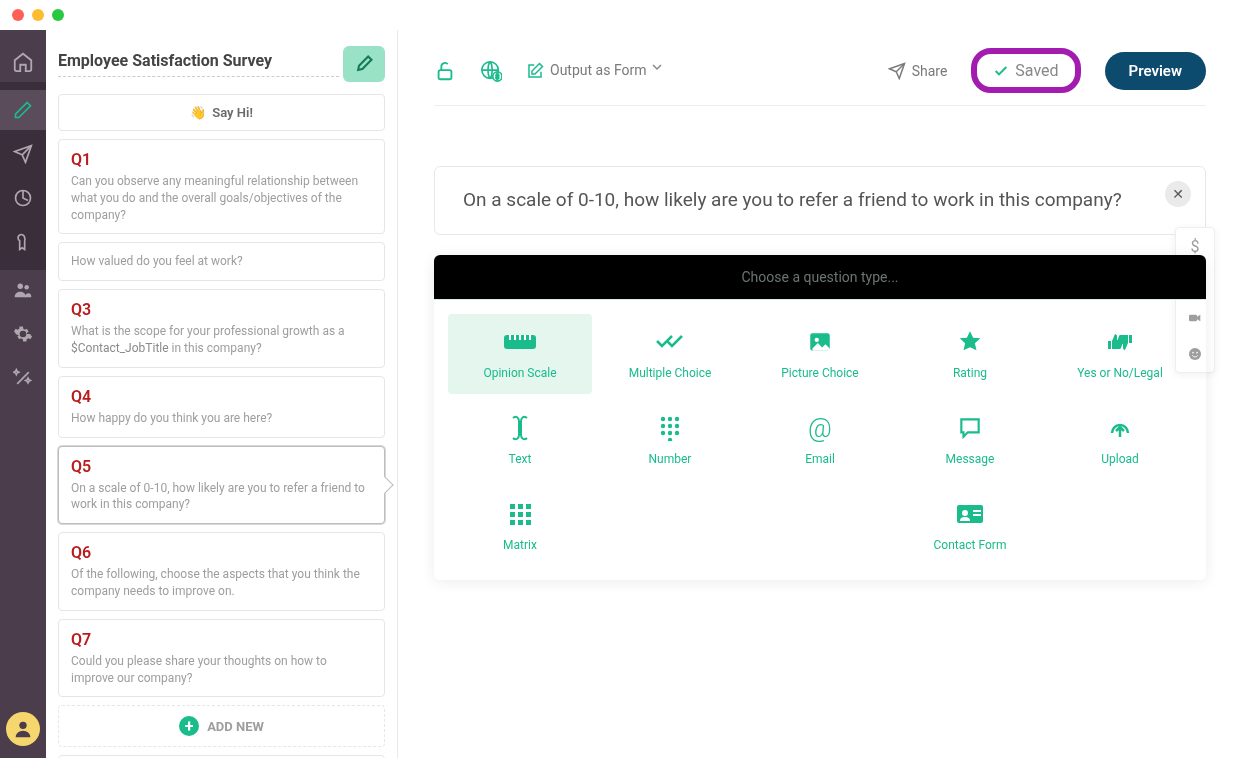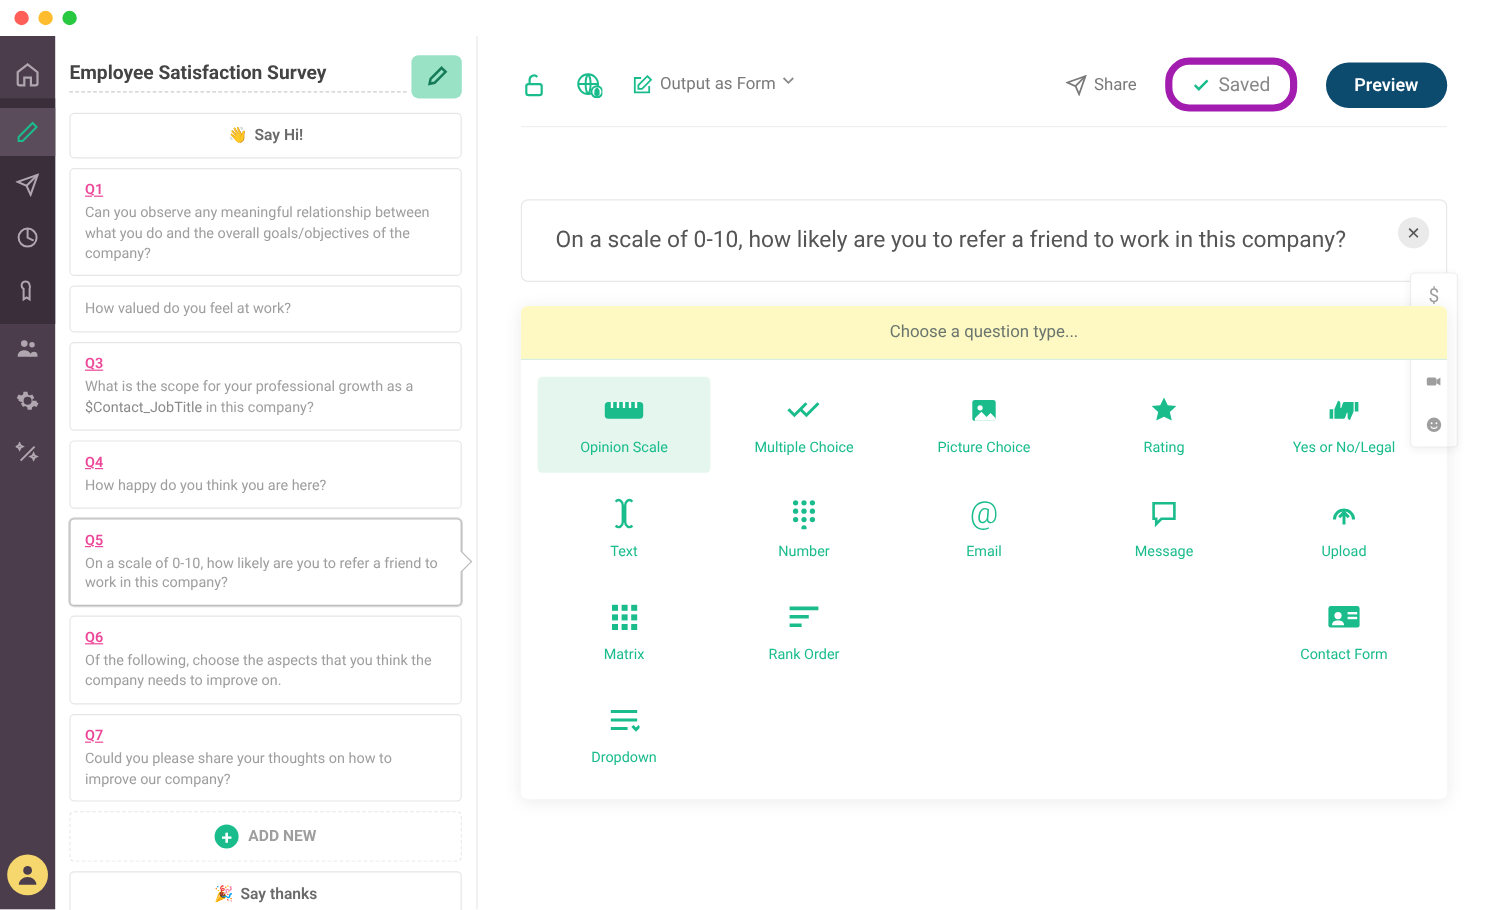--- a/index.html
+++ b/index.html
@@ -23,21 +23,21 @@
 .rail-spacer { flex: 1; }
 .rail-avatar { width: 34px; height: 34px; border-radius: 50%; background: #f5d76e; display: flex; align-items: center; justify-content: center; margin-bottom: 12px; }
 
 .left { width: 352px; border-right: 1px solid #e8e8e8; padding: 16px 12px 10px; display: flex; flex-direction: column; gap: 8px; overflow-y: auto; }
 .left-head { display: flex; align-items: center; justify-content: flex-end; gap: 4px; margin-bottom: 4px; }
 .survey-title { font-size: 16px; font-weight: 700; color: #444; border-bottom: 1px dashed #ccc; padding-bottom: 6px; flex: 1; }
 .brush-btn { width: 42px; height: 36px; background: #99e2c5; border-radius: 6px; display: flex; align-items: center; justify-content: center; color: #147a58; }
 
 .q-card, .msg-card, .add-card { border: 1px solid #e6e6e6; border-radius: 4px; padding: 10px 12px; background: #fff; cursor: pointer; }
 .msg-card { text-align: center; color: #6a6a6a; font-size: 13px; font-weight: 600; display: flex; align-items: center; justify-content: center; gap: 6px; }
-.q-label { font-size: 12px; color: #ec4899; font-weight: 600; margin-bottom: 4px; text-decoration: underline; }
+.q-label { font-size: 16px; color: #b91c1c; font-weight: 600; margin-bottom: 4px; }
 .q-text { font-size: 12px; color: #9e9e9e; line-height: 1.4; }
 .q-text b { color: #8a8a8a; font-weight: 400; }
 .q-card.selected { border-color: #bdbdbd; box-shadow: 0 0 0 1px #d8d8d8; position: relative; }
 .q-card.selected::after { content:''; position:absolute; right:-7px; top:50%; transform:translateY(-50%) rotate(45deg); width:12px; height:12px; background:#fff; border-right:1px solid #bdbdbd; border-top:1px solid #bdbdbd; }
 
 .add-card { border-style: dashed; text-align: center; color: #9e9e9e; font-size: 13px; font-weight: 700; display: flex; align-items: center; justify-content: center; gap: 8px; }
 .add-plus { width: 20px; height: 20px; border-radius: 50%; background: #1abc8c; color: #fff; display: flex; align-items: center; justify-content: center; font-size: 16px; font-weight: 700; }
 
 .main { flex: 1; padding: 18px 36px; position: relative; }
 .toolbar { display: flex; align-items: center; gap: 24px; border-bottom: 1px solid #eee; padding-bottom: 12px; }
@@ -50,21 +50,21 @@
 
 .editor { margin-top: 60px; border: 1px solid #e8e8e8; border-radius: 6px; padding: 20px 28px; position: relative; }
 .editor-text { font-size: 19px; color: #555; line-height: 1.4; outline: none; }
 .close-btn { position: absolute; right: 14px; top: 14px; width: 26px; height: 26px; border-radius: 50%; background: #eaeaea; color: #555; display: flex; align-items: center; justify-content: center; cursor: pointer; font-size: 14px; }
 
 .side-tools { position: absolute; right: -10px; top: 60px; width: 40px; background: #fff; border: 1px solid #eee; border-radius: 4px; box-shadow: 0 2px 8px rgba(0,0,0,0.06); display: flex; flex-direction: column; }
 .side-tool { height: 36px; display: flex; align-items: center; justify-content: center; color: #9e9e9e; font-size: 16px; cursor: pointer; }
 
 .type-panel { margin-top: 20px; border-radius: 6px; box-shadow: 0 2px 14px rgba(0,0,0,0.08); overflow: hidden; position: relative; }
 .type-panel::before { content:''; position:absolute; top:-8px; left:30px; width:16px; height:16px; background:#e6f6ef; transform:rotate(45deg); }
-.type-head { background: #fef9c3; color: #6a756e; font-size: 14px; text-align: center; padding: 14px; border-bottom: 1px solid #d6eee3; position: relative; }
+.type-head { background: #000000; color: #6a756e; font-size: 14px; text-align: center; padding: 14px; border-bottom: 1px solid #d6eee3; position: relative; }
 .type-grid { display: grid; grid-template-columns: repeat(5, 1fr); gap: 6px; padding: 14px; }
 .type-item { display: flex; flex-direction: column; align-items: center; justify-content: center; gap: 10px; padding: 14px 6px; border-radius: 4px; cursor: pointer; }
 .type-item.selected { background: #e4f6ee; }
 .type-ico { color: #1abc8c; font-size: 26px; height: 28px; display: flex; align-items: center; }
 .type-lbl { font-size: 12px; color: #1abc8c; text-align: center; }
 </style>
 </head>
 <body>
 
 <div class="window">
@@ -368,48 +368,31 @@
                   <rect x="2" y="10" width="5" height="5"></rect>
                   <rect x="10" y="10" width="5" height="5"></rect>
                   <rect x="18" y="10" width="5" height="5"></rect>
                   <rect x="2" y="18" width="5" height="5"></rect>
                   <rect x="10" y="18" width="5" height="5"></rect>
                   <rect x="18" y="18" width="5" height="5"></rect>
                 </svg>
               </div>
               <div class="type-lbl">Matrix</div>
             </div>
-            <div class="type-item">
-              <div class="type-ico">
-                <svg width="28" height="22" viewBox="0 0 28 22" fill="none" stroke="#1abc8c" stroke-width="3">
-                  <path d="M2 4h24M2 11h16M2 18h10"></path>
-                </svg>
-              </div>
-              <div class="type-lbl">Rank Order</div>
-            </div>
             <div></div>
             <div></div>
             <div class="type-item">
               <div class="type-ico">
                 <svg width="30" height="22" viewBox="0 0 30 22" fill="#1abc8c">
                   <rect x="2" y="2" width="26" height="18" rx="2"></rect>
                   <circle cx="10" cy="10" r="3" fill="#fff"></circle>
                   <path d="M5 18c0-3 2-4 5-4s5 1 5 4z" fill="#fff"></path>
                   <rect x="18" y="7" width="8" height="2" fill="#fff"></rect>
                   <rect x="18" y="11" width="8" height="2" fill="#fff"></rect>
                 </svg>
               </div>
               <div class="type-lbl">Contact Form</div>
             </div>
-            <div class="type-item">
-              <div class="type-ico">
-                <svg width="26" height="22" viewBox="0 0 26 22" fill="none" stroke="#1abc8c" stroke-width="2.5">
-                  <path d="M2 4h22M2 11h22M2 18h14"></path>
-                  <path d="M20 16l3 3 3-3"></path>
-                </svg>
-              </div>
-              <div class="type-lbl">Dropdown</div>
-            </div>
           </div>
       </div>
     </div>
   </div>
 </div>
 
 </body></html>

